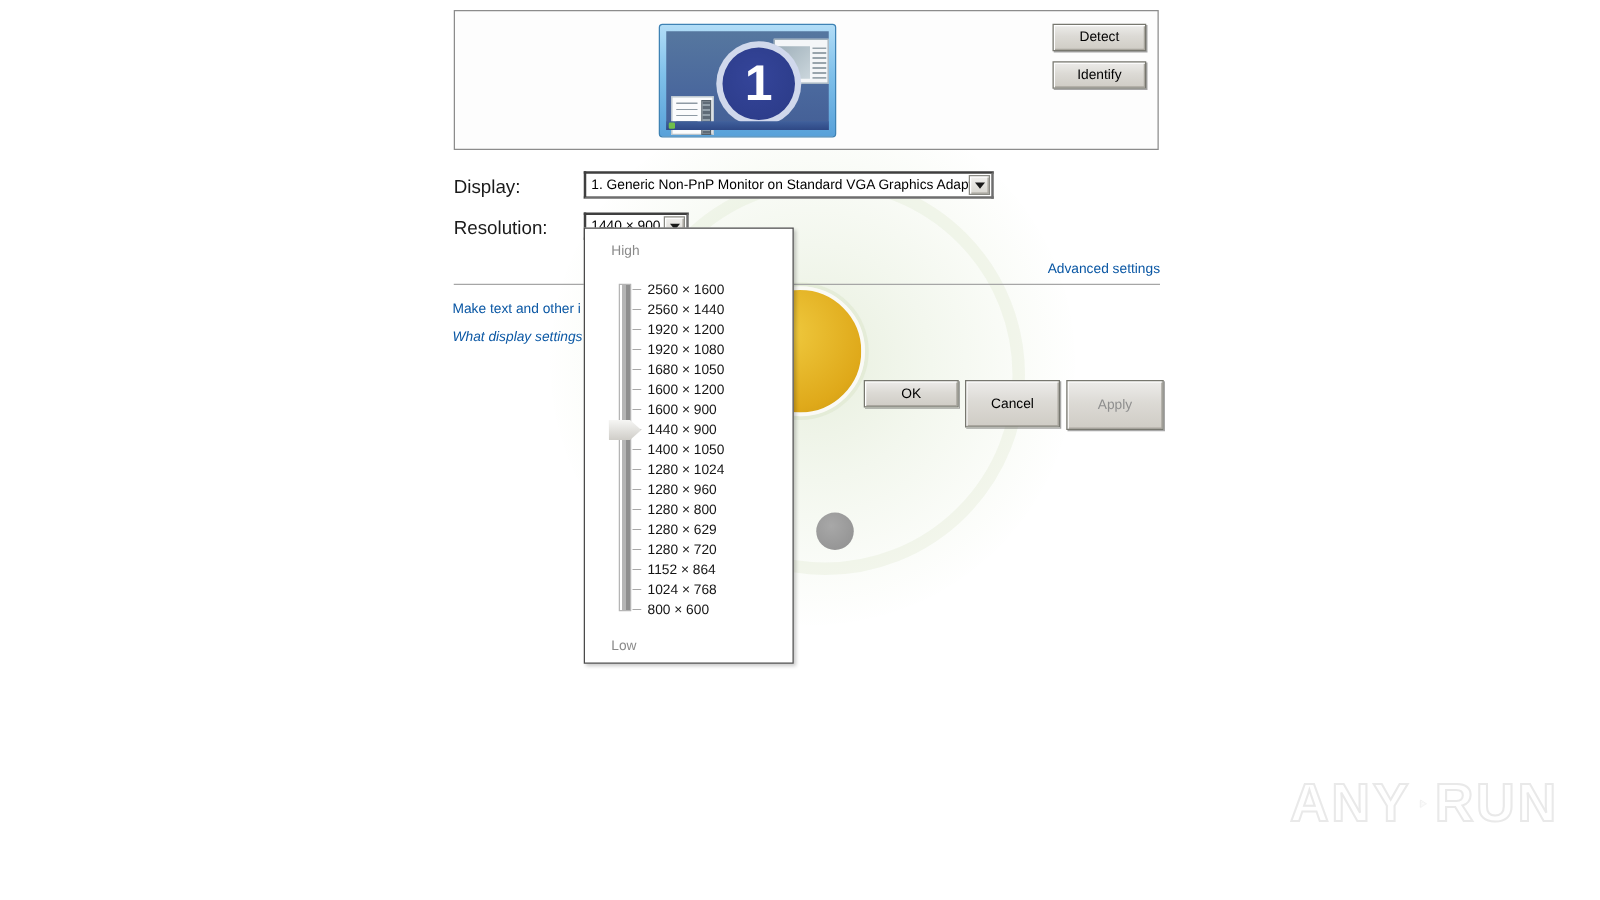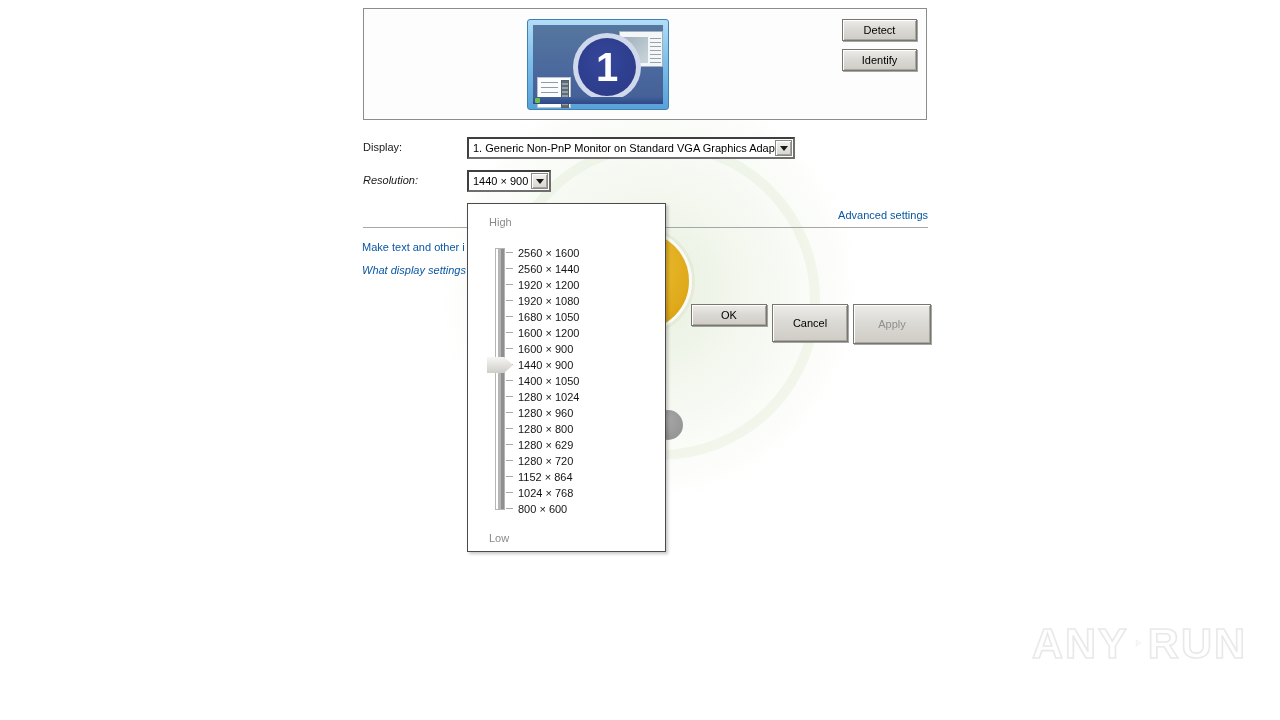--- a/index.html
+++ b/index.html
@@ -3,21 +3,21 @@
 <meta charset="utf-8">
 <style>
   html,body{margin:0;padding:0;}
   body{
     width:1280px;height:720px;position:relative;overflow:hidden;
     background:#FFFFFF;
     font-family:"Liberation Sans",sans-serif;
     -webkit-font-smoothing:antialiased;
   }
   .abs{position:absolute;}
-  .txt{font-size:11px;color:#1A1A1A;white-space:nowrap;}
+  .txt{font-size:15px;color:#1A1A1A;white-space:nowrap;}
 
   
   .glow{
     left:440px;top:80px;width:420px;height:420px;border-radius:50%;z-index:0;
     background:radial-gradient(circle,
       rgba(213,226,195,0.55) 0%, rgba(219,231,204,0.35) 30%,
       rgba(228,238,216,0.18) 55%, rgba(255,255,255,0) 72%);
   }
   .glow-ring{
     left:500px;top:140px;width:300px;height:300px;border-radius:50%;z-index:0;
@@ -103,21 +103,21 @@
     display:flex;align-items:center;justify-content:center;box-sizing:border-box;
   }
   .tri{width:0;height:0;border:4px solid transparent;border-top:5px solid #1A1A1A;margin-top:5px;}
 
   
   .link{font-size:11px;color:#0A57A4;text-decoration:none;z-index:2;white-space:nowrap;cursor:pointer;}
   .divider{left:363px;top:227px;width:565px;height:1px;background:#A6A6A6;z-index:2;}
 
   
   .popup{
-    left:467px;top:203px;width:199px;height:349px;z-index:10;
+    left:467px;top:182px;width:168px;height:349px;z-index:10;
     background:#FFFFFF;border:1px solid #4A4A4A;box-sizing:border-box;
     box-shadow:2px 2px 3px rgba(0,0,0,0.22);
   }
   .popup .hl{position:absolute;left:21px;font-size:11px;color:#8A8A8A;}
   .slider-track{
     position:absolute;left:27px;top:44px;width:10px;height:262px;box-sizing:border-box;
     border:1px solid #B5B5B5;
     background:linear-gradient(90deg,#FFFFFF 0 2px,#B5B5B5 2px 5px,#8F8F8F 5px 100%);
   }
   .slider-ticks{
@@ -175,21 +175,21 @@
 </div>
 
 <div class="abs txt" style="left:363px;top:141px;">Display:</div>
 <div class="abs combo" style="left:467px;top:137px;width:328px;height:22px;">
   <span class="val">1. Generic Non-PnP Monitor on Standard VGA Graphics Adapter</span>
   <span class="combo-arrow">
       <span class="tri"></span>
     </span>
 </div>
 
-<div class="abs txt" style="left:363px;top:174px;font-style:italic;">Resolution:</div>
+<div class="abs txt" style="left:363px;top:174px;">Resolution:</div>
 <div class="abs combo" style="left:467px;top:170px;width:84px;height:22px;">
   <span class="val">1440 × 900</span>
   <span class="combo-arrow">
       <span class="tri"></span>
     </span>
 </div>
 
 <div class="abs divider"></div>
 <a class="abs link" style="right:352px;top:209px;text-align:right;">Advanced settings</a>
 <a class="abs link" style="left:362px;top:241px;">Make text and other i</a>

